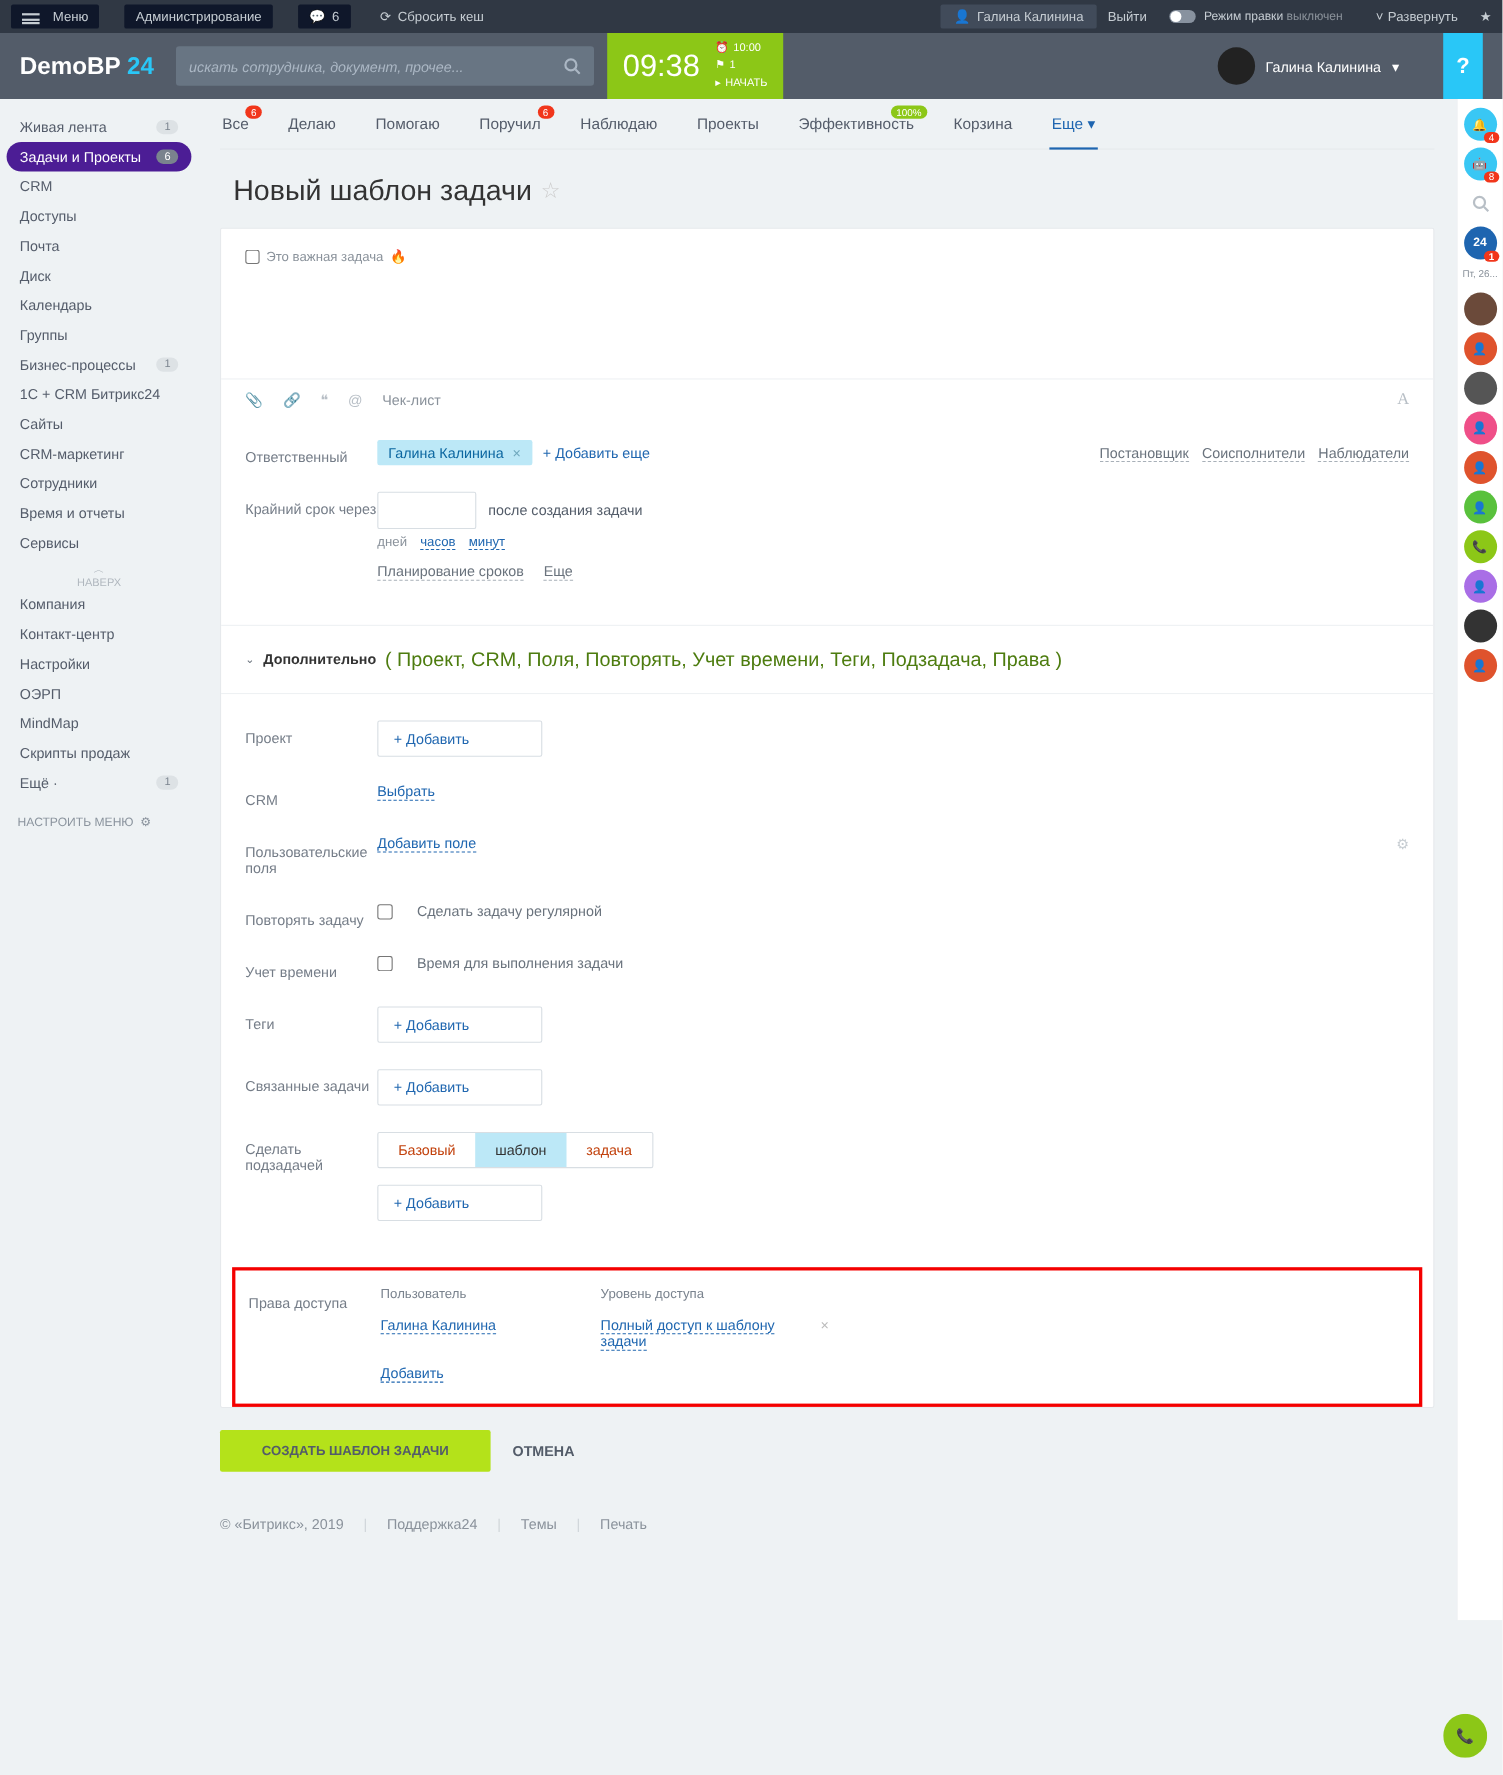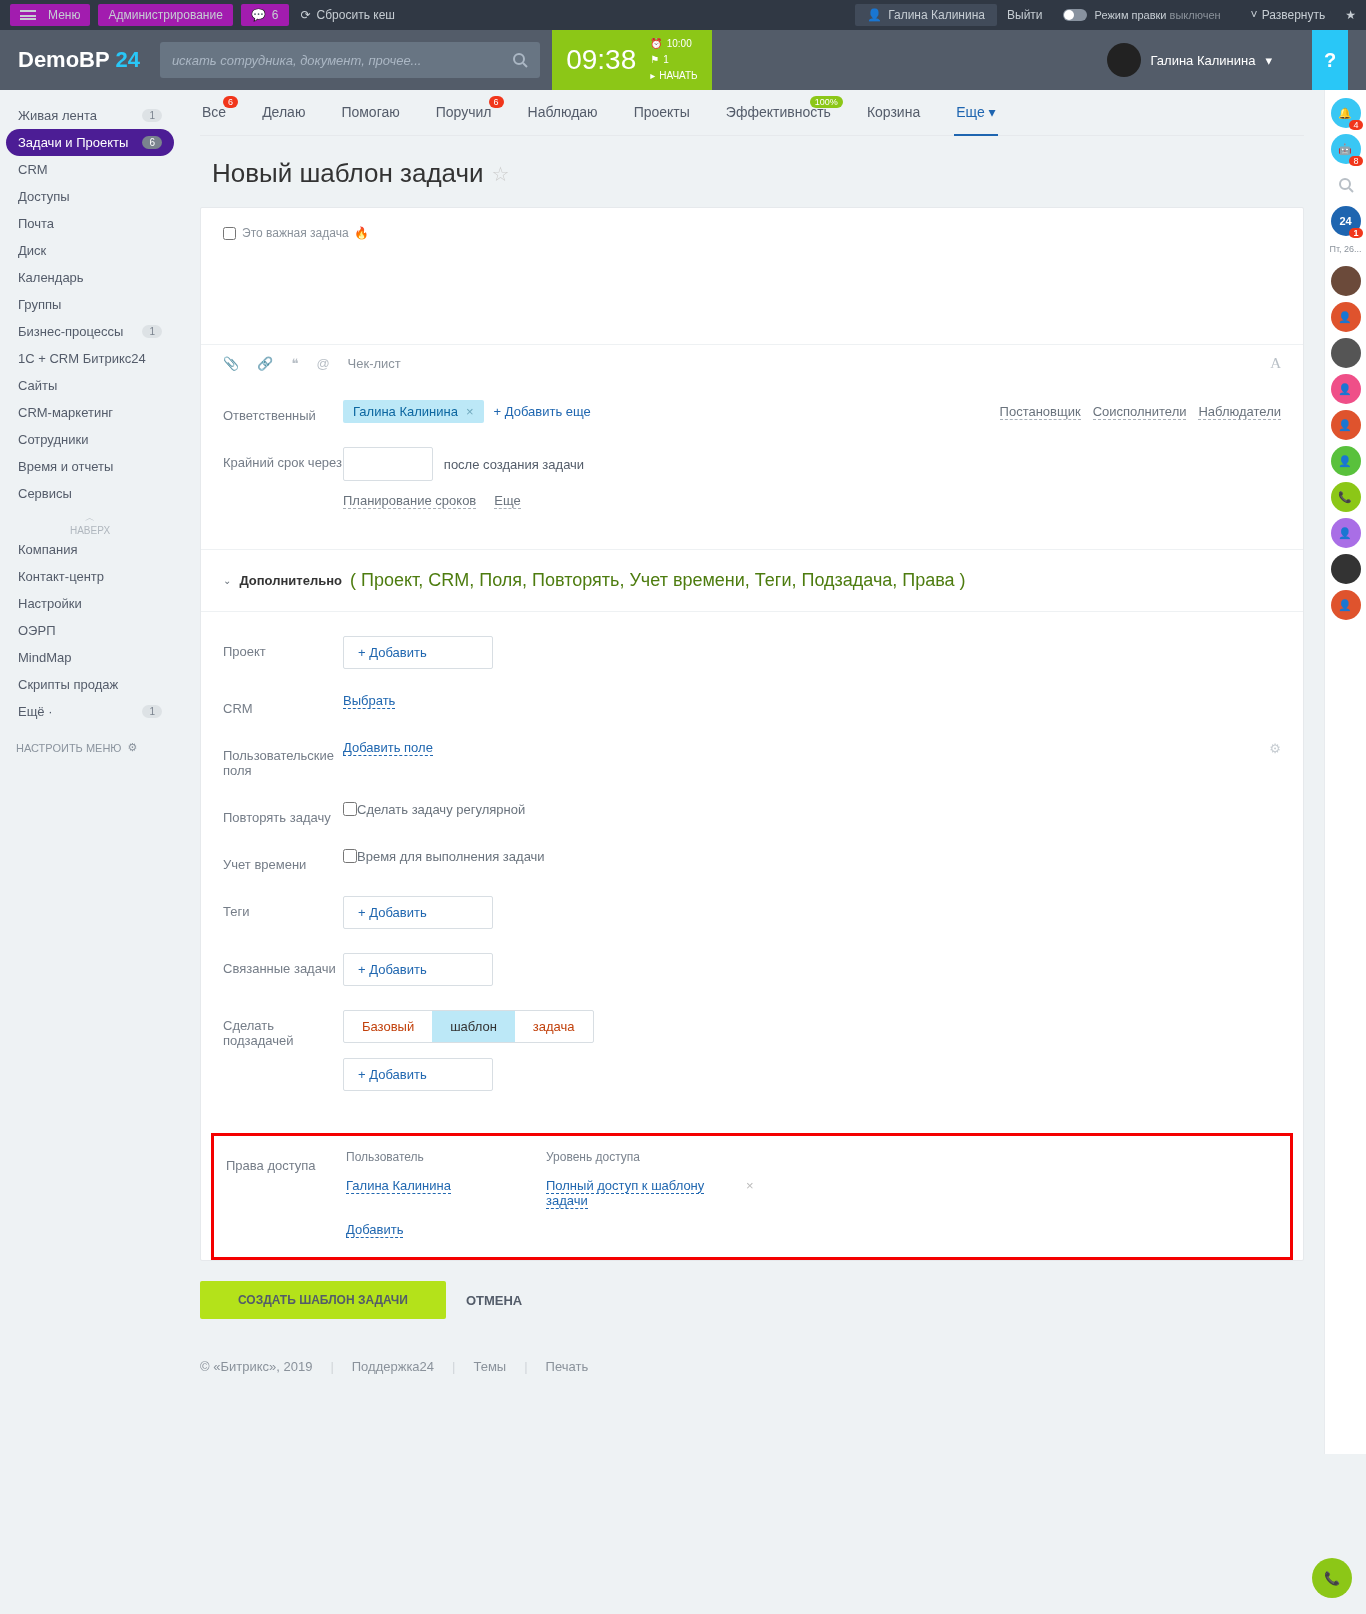--- a/index.html
+++ b/index.html
@@ -2,21 +2,21 @@
 <html><head>
 <meta charset="utf-8">
 <style>
 *{box-sizing:border-box;margin:0;padding:0;font-family:"Helvetica Neue",Arial,sans-serif}
 body{background:#eef2f4;font-size:13px;color:#535c69}
 
 
 .topbar{height:30px;background:#303844;display:flex;align-items:center;padding:0 10px;color:#c6cdd3;font-size:12px}
 .hamburger{width:16px;height:10px;display:inline-block;margin-right:6px;border-top:2px solid #c6cdd3;border-bottom:2px solid #c6cdd3;position:relative}
 .hamburger:before{content:"";position:absolute;left:0;right:0;top:3px;height:2px;background:#c6cdd3}
-.tb-btn{background:#a21caf;padding:4px 10px;border-radius:2px;margin-right:8px;display:flex;align-items:center;gap:6px}
+.tb-btn{background:#0f172a;padding:4px 10px;border-radius:2px;margin-right:23px;display:flex;align-items:flex-end;gap:6px}
 .tb-reset{display:flex;align-items:center;gap:6px;margin-left:4px}
 .tb-spacer{flex:1}
 .tb-user{background:#414b5a;padding:4px 12px;border-radius:2px;display:flex;align-items:center;gap:6px;margin-right:10px}
 .tb-exit{margin-right:20px}
 .tb-edit{display:flex;align-items:center;gap:8px;font-size:11px}
 .toggle{width:24px;height:12px;background:#88929f;border-radius:6px;position:relative}
 .toggle:before{content:"";position:absolute;width:10px;height:10px;background:#fff;border-radius:50%;top:1px;left:1px}
 .tb-expand{margin-left:30px;display:flex;align-items:center;gap:4px}
 .tb-star{margin-left:20px}
 
@@ -91,21 +91,21 @@
 .plan span{color:#6a737d;border-bottom:1px dashed #a8b0b8}
 
 .sep{height:1px;background:#eef1f3;margin:6px 0}
 .addl{display:flex;align-items:center;gap:8px;color:#333;font-size:13px;padding:14px 22px}
 .addl .chev{font-size:10px;color:#6a737d}
 .addl .opts{color:#4d7c0f;font-size:18px}
 
 .btn-add{display:inline-block;border:1px solid #d8dee3;padding:8px 14px;border-radius:2px;color:#7a838e;font-size:13px;min-width:150px}
 .btn-add b{color:#2067b0;font-weight:normal}
 .dash-link{color:#2067b0;border-bottom:1px dashed #2067b0;font-size:13px}
-.chk{display:flex;align-items:flex-start;gap:0;font-size:13px;color:#6a737d}
+.chk{display:flex;align-items:center;gap:22px;font-size:13px;color:#6a737d}
 .chk input{width:14px;height:14px}
 .seg{display:inline-flex;border:1px solid #d8dee3;border-radius:2px;overflow:hidden}
 .seg span{padding:8px 18px;font-size:13px;color:#c2410c;cursor:pointer}
 .seg .on{background:#bce8f7;color:#333}
 .gear{margin-left:auto;color:#c7cdd2}
 
 
 .rights{border:3px solid #f40000;margin:8px 10px 0;padding:14px 12px 20px}
 .rtable{display:grid;grid-template-columns:200px 200px 30px;row-gap:14px;font-size:13px}
 .rhead{color:#7a838e;font-size:12px}
@@ -317,20 +317,25 @@
                 <span>Соисполнители</span>
                 <span>Наблюдатели</span>
               </div>
           </div>
         </div>
         <div class="row">
           <div class="lbl">Крайний срок через</div>
           <div class="val">
             <input class="inp small" style=""> &nbsp;
             <span>после создания задачи</span>
+            <div class="units" id="units">
+                <span>дней</span>
+                <span class="b">часов</span>
+                <span class="b">минут</span>
+              </div>
             <div class="plan" id="plan">
                 <span>Планирование сроков</span>
                 <span>Еще</span>
               </div>
           </div>
         </div>
       </div>
 
       <div class="sep"></div>
       <div class="addl">

